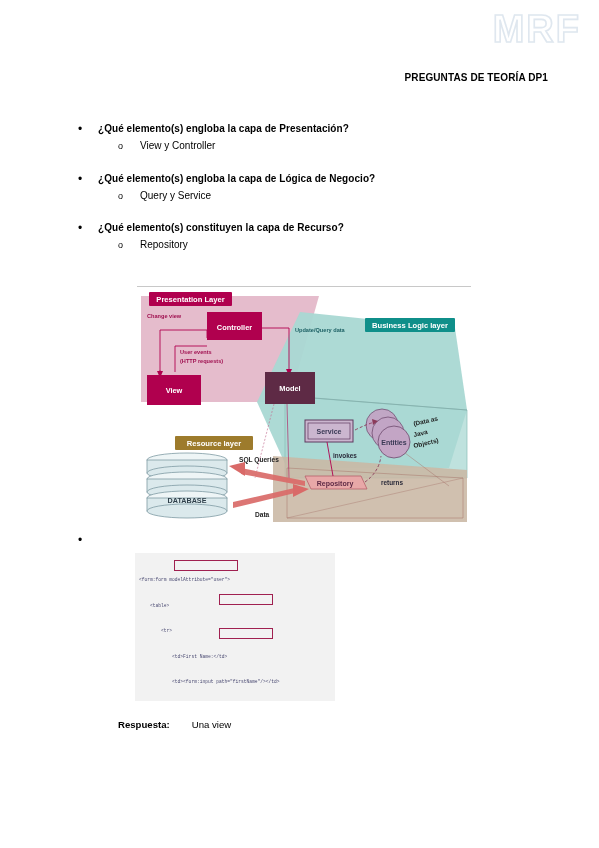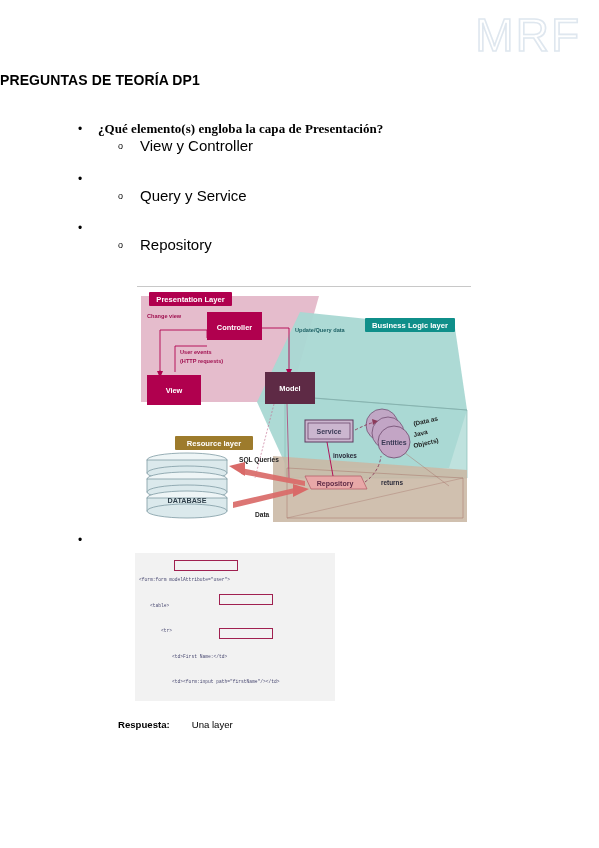--- a/index.html
+++ b/index.html
@@ -15,37 +15,37 @@
     font-family: "Liberation Sans", sans-serif;
     color: #000000;
   }
 
   
   #watermark {
     position: absolute;
     top: 8px;
     right: 18px;
     font-family: "Liberation Sans", sans-serif;
-    font-size: 46px;
-    font-weight: 400;
+    font-size: 38px;
+    font-weight: 700;
     letter-spacing: 2px;
     color: #ffffff;
     -webkit-text-stroke: 1.6px #dfe7ef;
     text-shadow: 0 0 1px #e8eef5;
     user-select: none;
   }
 
   
   #page-title {
     position: absolute;
     top: 72px;
     left: 0;
     width: 548px;
-    text-align: left;
-    font-size: 14px;
+    text-align: right;
+    font-size: 10px;
     font-weight: 700;
     letter-spacing: 0.1px;
   }
 
   
   #qa-list {
     position: absolute;
     top: 122px;
     left: 0;
     width: 599px;
@@ -57,40 +57,39 @@
     padding-left: 78px;
   }
   .q-bullet {
     width: 20px;
     flex: 0 0 20px;
     font-size: 12px;
     line-height: 14px;
     color: #000;
   }
   .q-text {
-    font-size: 13px;
+    font-size: 10px;
     font-weight: 700;
     line-height: 14px;
     letter-spacing: 0.05px;
-    font-family: Liberation Serif, serif;
   }
   .a-row {
     display: flex;
     align-items: flex-start;
     padding-left: 118px;
     margin-top: 3px;
   }
   .a-bullet {
     width: 22px;
     flex: 0 0 22px;
     font-size: 9px;
     line-height: 14px;
   }
   .a-text {
-    font-size: 15px;
+    font-size: 10px;
     font-weight: 400;
     line-height: 14px;
   }
 
   
   #diagram-figure {
     position: absolute;
     left: 137px;
     top: 266px;
     width: 334px;
@@ -176,30 +175,32 @@
     </div>
     <div class="a-row">
       <span class="a-bullet">o</span>
       <span class="a-text">View y Controller</span>
     </div>
   </div>
 
   <div class="qa-block">
     <div class="q-row">
       <span class="q-bullet">•</span>
+      <span class="q-text">¿Qué elemento(s) engloba la capa de Lógica de Negocio?</span>
     </div>
     <div class="a-row">
       <span class="a-bullet">o</span>
       <span class="a-text">Query y Service</span>
     </div>
   </div>
 
   <div class="qa-block">
     <div class="q-row">
       <span class="q-bullet">•</span>
+      <span class="q-text">¿Qué elemento(s) constituyen la capa de Recurso?</span>
     </div>
     <div class="a-row">
       <span class="a-bullet">o</span>
       <span class="a-text">Repository</span>
     </div>
   </div>
 
 </div>
 
 <div id="diagram-figure">
@@ -329,14 +330,14 @@
     
   </div>
 
   <div class="hl-box" style="left:39px; top:7px; width:64px; height:11px;"></div>
   <div class="hl-box" style="left:84px; top:41px; width:54px; height:11px;"></div>
   <div class="hl-box" style="left:84px; top:75px; width:54px; height:11px;"></div>
 </div>
 
 <div id="answer-row">
   <span id="answer-label">Respuesta:</span>
-  <span id="answer-value">Una layer</span>
+  <span id="answer-value">Una view</span>
 </div>
 
 </body></html>

